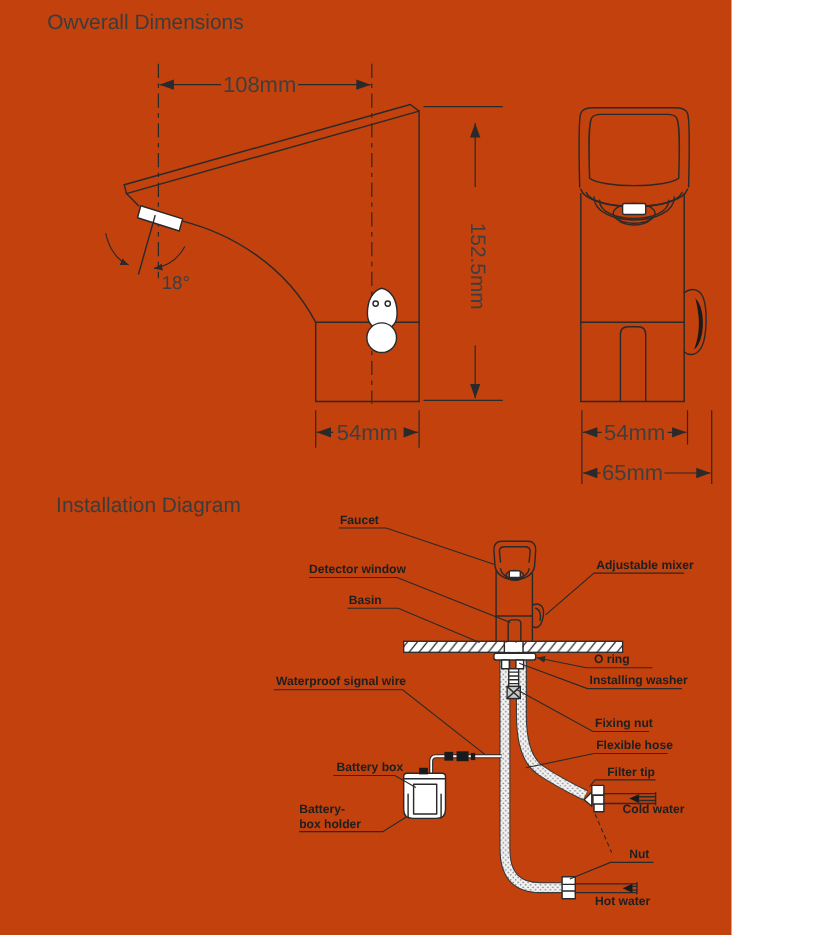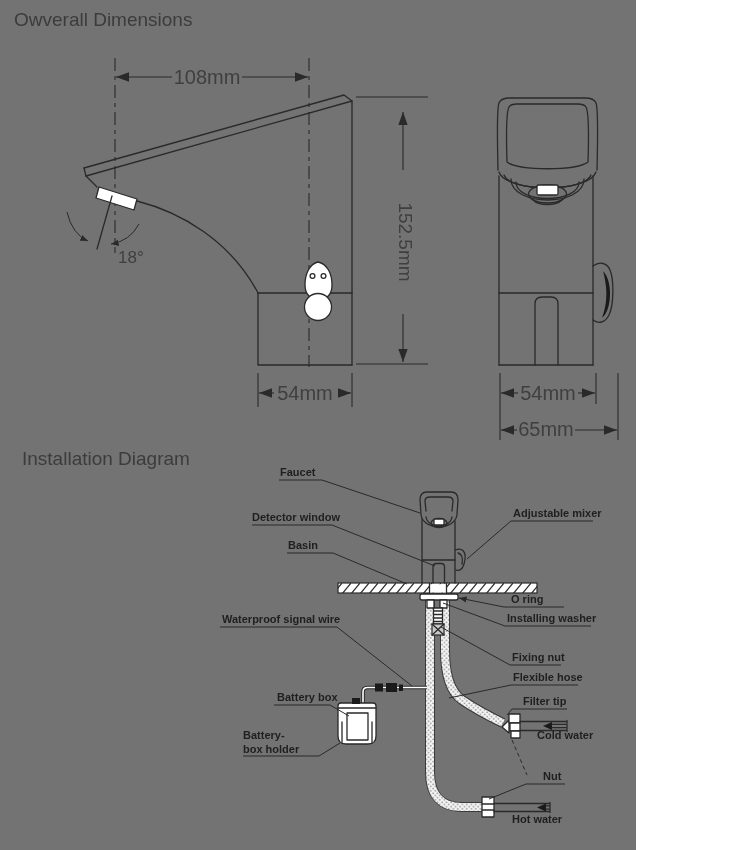--- a/index.html
+++ b/index.html
@@ -1,16 +1,16 @@
 <!DOCTYPE html>
 <html><head>
 <meta charset="utf-8">
 <style>
   html,body { margin:0; padding:0; background:#ffffff; }
-  #page { width:636px; height:850px; background:#737373; position:relative; overflow:hidden; }
+  #page { width:636px; height:850px; background:#c2410c; position:relative; overflow:hidden;padding-left:29px; }
   svg text { font-family:"Liberation Sans","DejaVu Sans",sans-serif; fill:#3c3c3c; }
   .t-title  { font-size:19px; }
   .t-dim    { font-size:20px; fill:#3f3f3f; }
   .t-dim152 { font-size:19px; fill:#3f3f3f; }
   .t-deg    { font-size:17px; fill:#3f3f3f; }
   .t-lbl    { font-size:11px; font-weight:bold; fill:#1f1f1f; }
   .ln     { stroke:#2a2a2a; stroke-width:1.3; fill:none; stroke-linecap:round; stroke-linejoin:round; }
   .lnf    { stroke:#2a2a2a; stroke-width:1.3; fill:#ffffff; stroke-linejoin:round; }
   .dash   { stroke:#2a2a2a; stroke-width:1.1; fill:none; stroke-dasharray:13 5 4 5; }
   .dim    { stroke:#2a2a2a; stroke-width:1.1; fill:none; }

